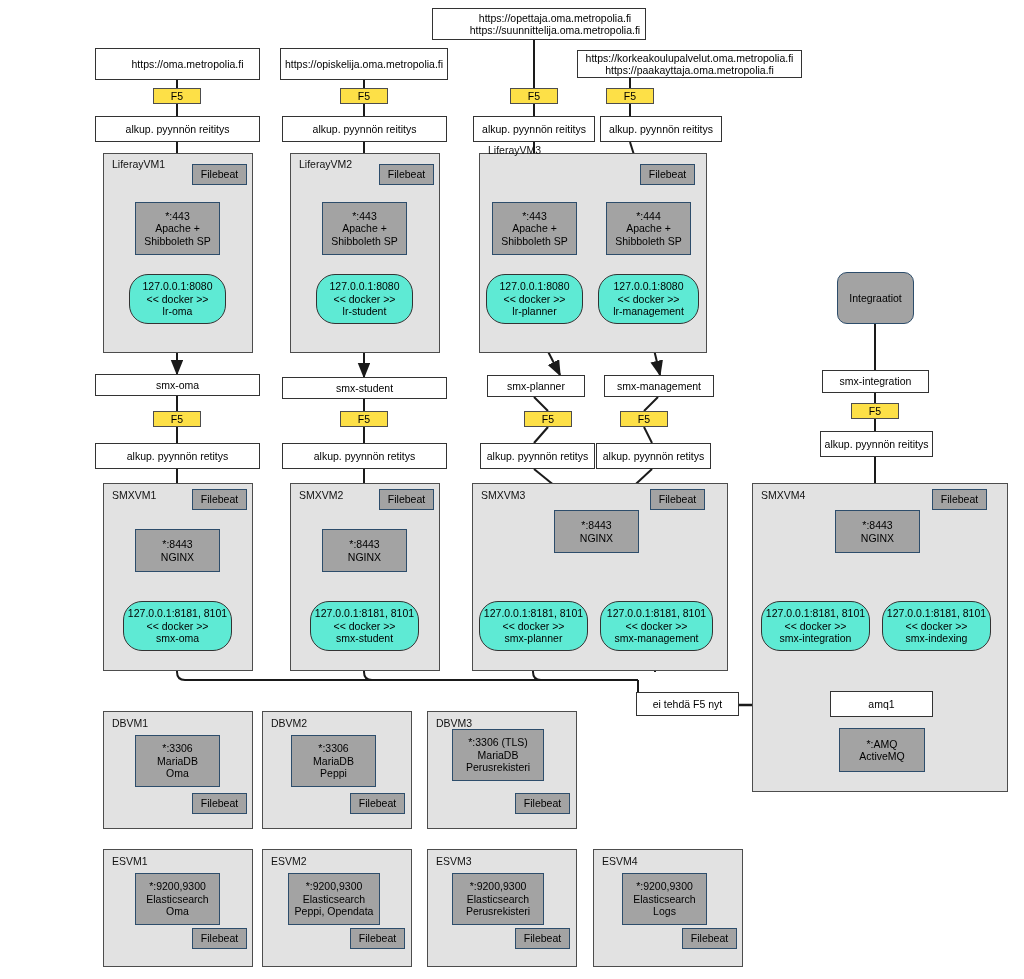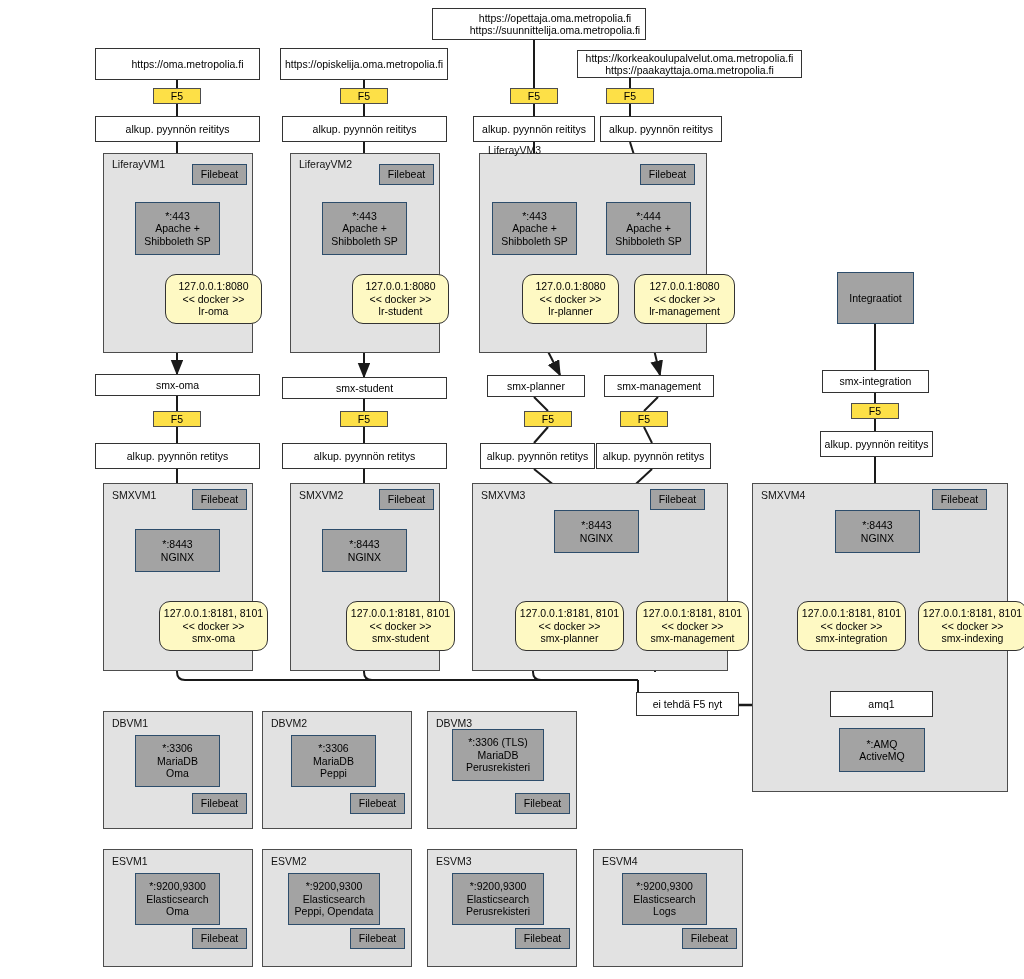--- a/index.html
+++ b/index.html
@@ -48,25 +48,24 @@
     font-size:10.5px;
   }
   
   .n-blue{
     background:#a3a3a3;
     border:1.6px solid #2d4d6b;
     font-size:10.5px;
   }
   
   .n-docker{
-    background:#fef9c3;
+    background:#5eead4;
     border:1.8px solid #333333;
-    border-radius:11px;
+    border-radius:19px;
     font-size:10.5px;
-    margin-left:36px;
   }
   
   .group{
     position:absolute;
     box-sizing:border-box;
     background:#e2e2e2;
     border:1.6px solid #4d4d4d;
     z-index:2;
   }
   .group-title{
@@ -244,21 +243,21 @@
     <span class="lbl">127.0.0.1:8080
 &lt;&lt; docker &gt;&gt;
 lr-planner</span>
     </div>
   <div class="node n-docker" style="left:598px;top:274px;width:101px;height:50px;">
     <span class="lbl">127.0.0.1:8080
 &lt;&lt; docker &gt;&gt;
 lr-management</span>
     </div>
 
-  <div class="node n-blue" style="left:837px;top:272px;width:77px;height:52px;">
+  <div class="node n-blue" style="left:837px;top:272px;width:77px;height:52px;border-radius:10px;">
     <span class="lbl">Integraatiot</span>
     </div>
 
   <div class="node n-white" style="left:95px;top:374px;width:165px;height:22px;">
     <span class="lbl">smx-oma</span>
     </div>
   <div class="node n-white" style="left:282px;top:377px;width:165px;height:22px;">
     <span class="lbl">smx-student</span>
     </div>
   <div class="node n-white" style="left:487px;top:375px;width:98px;height:22px;">

